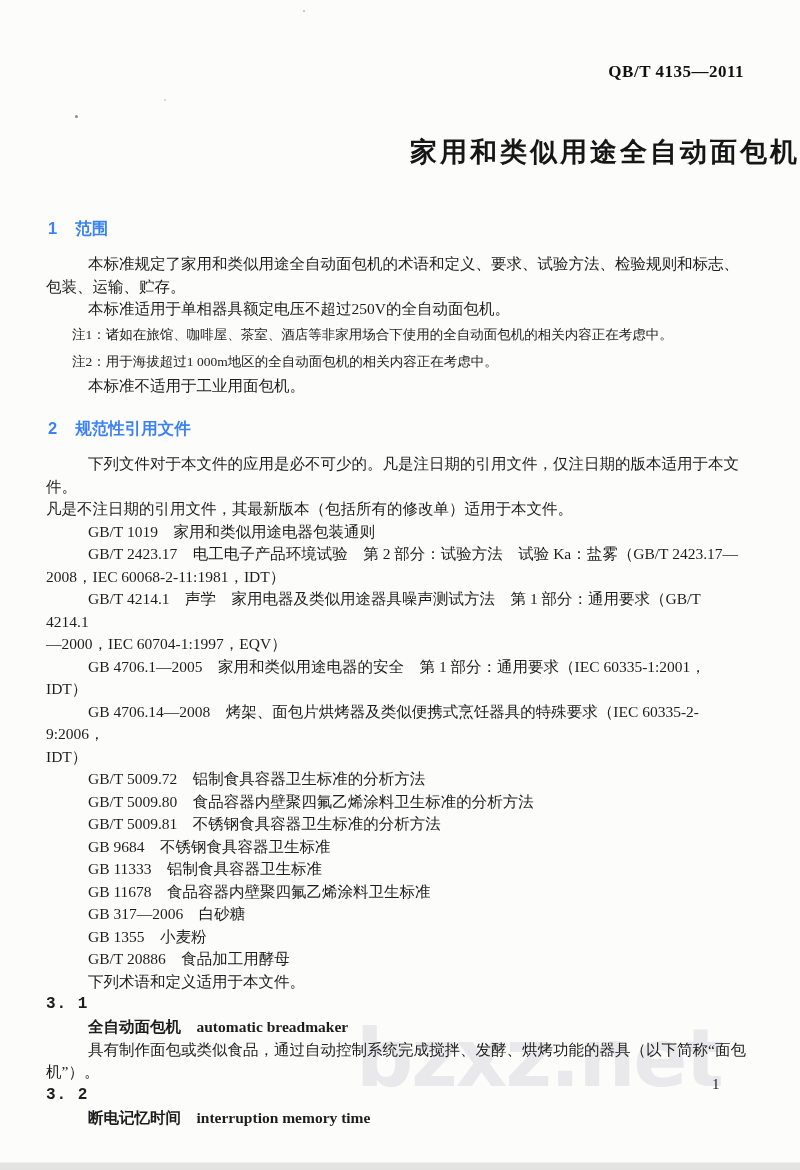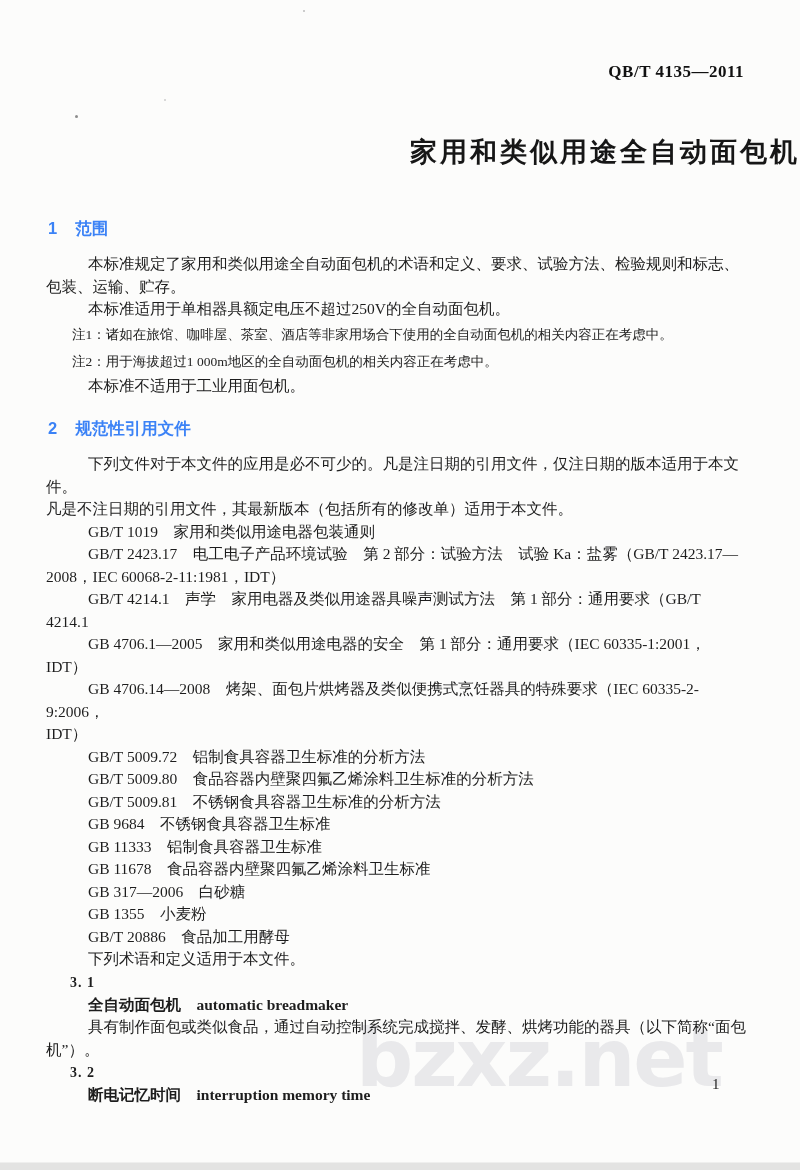--- a/index.html
+++ b/index.html
@@ -22,22 +22,22 @@
   .sec-heading{
     font-family:"Liberation Sans","DejaVu Sans",sans-serif;
     font-weight:bold;font-size:16.5px;margin:21px 0 13px;color:#3b82f6;
   }
   .doc-section:first-child .sec-heading{margin-top:48px;}
   .sec-num{padding-left:2px;margin-right:18px;}
   .line{font-size:15.5px;line-height:22.5px;white-space:pre-wrap;}
   .indent{text-indent:42px;}
   .note{font-size:13.5px;line-height:27px;text-indent:26px;color:#242424;font-family:Liberation Serif, serif;}
   .term-num{
-    font-weight:bold;font-size:14px;line-height:23px;
-    font-family:Liberation Serif, serif;letter-spacing:1px;margin-left:24px;
+    font-weight:bold;font-size:16px;line-height:23px;
+    font-family:Liberation Mono, monospace;letter-spacing:1px;
   }
   .term{font-weight:bold;text-indent:42px;}
   .watermark{
     position:absolute;left:356px;top:1012px;z-index:0;
     font-family:"DejaVu Sans","Liberation Sans",sans-serif;
     font-weight:bold;font-size:80px;letter-spacing:-2px;color:#e9e9eb;
     user-select:none;
   }
   .page-number{
     position:absolute;left:712px;top:1076px;z-index:1;
@@ -75,20 +75,21 @@
         <div class="line indent">本标准不适用于工业用面包机。</div>
       </section>
       <section class="doc-section">
         <div class="sec-heading"><span class="sec-num">2</span><span class="sec-label">规范性引用文件</span></div>
         <div class="line indent">下列文件对于本文件的应用是必不可少的。凡是注日期的引用文件，仅注日期的版本适用于本文件。</div>
         <div class="line">凡是不注日期的引用文件，其最新版本（包括所有的修改单）适用于本文件。</div>
         <div class="line indent">GB/T 1019　家用和类似用途电器包装通则</div>
         <div class="line indent">GB/T 2423.17　电工电子产品环境试验　第 2 部分：试验方法　试验 Ka：盐雾（GB/T 2423.17—</div>
         <div class="line">2008，IEC 60068-2-11:1981，IDT）</div>
         <div class="line indent">GB/T 4214.1　声学　家用电器及类似用途器具噪声测试方法　第 1 部分：通用要求（GB/T 4214.1</div>
+        <div class="line">—2000，IEC 60704-1:1997，EQV）</div>
         <div class="line indent">GB 4706.1—2005　家用和类似用途电器的安全　第 1 部分：通用要求（IEC 60335-1:2001，IDT）</div>
         <div class="line indent">GB 4706.14—2008　烤架、面包片烘烤器及类似便携式烹饪器具的特殊要求（IEC 60335-2-9:2006，</div>
         <div class="line">IDT）</div>
         <div class="line indent">GB/T 5009.72　铝制食具容器卫生标准的分析方法</div>
         <div class="line indent">GB/T 5009.80　食品容器内壁聚四氟乙烯涂料卫生标准的分析方法</div>
         <div class="line indent">GB/T 5009.81　不锈钢食具容器卫生标准的分析方法</div>
         <div class="line indent">GB 9684　不锈钢食具容器卫生标准</div>
         <div class="line indent">GB 11333　铝制食具容器卫生标准</div>
         <div class="line indent">GB 11678　食品容器内壁聚四氟乙烯涂料卫生标准</div>
         <div class="line indent">GB 317—2006　白砂糖</div>

